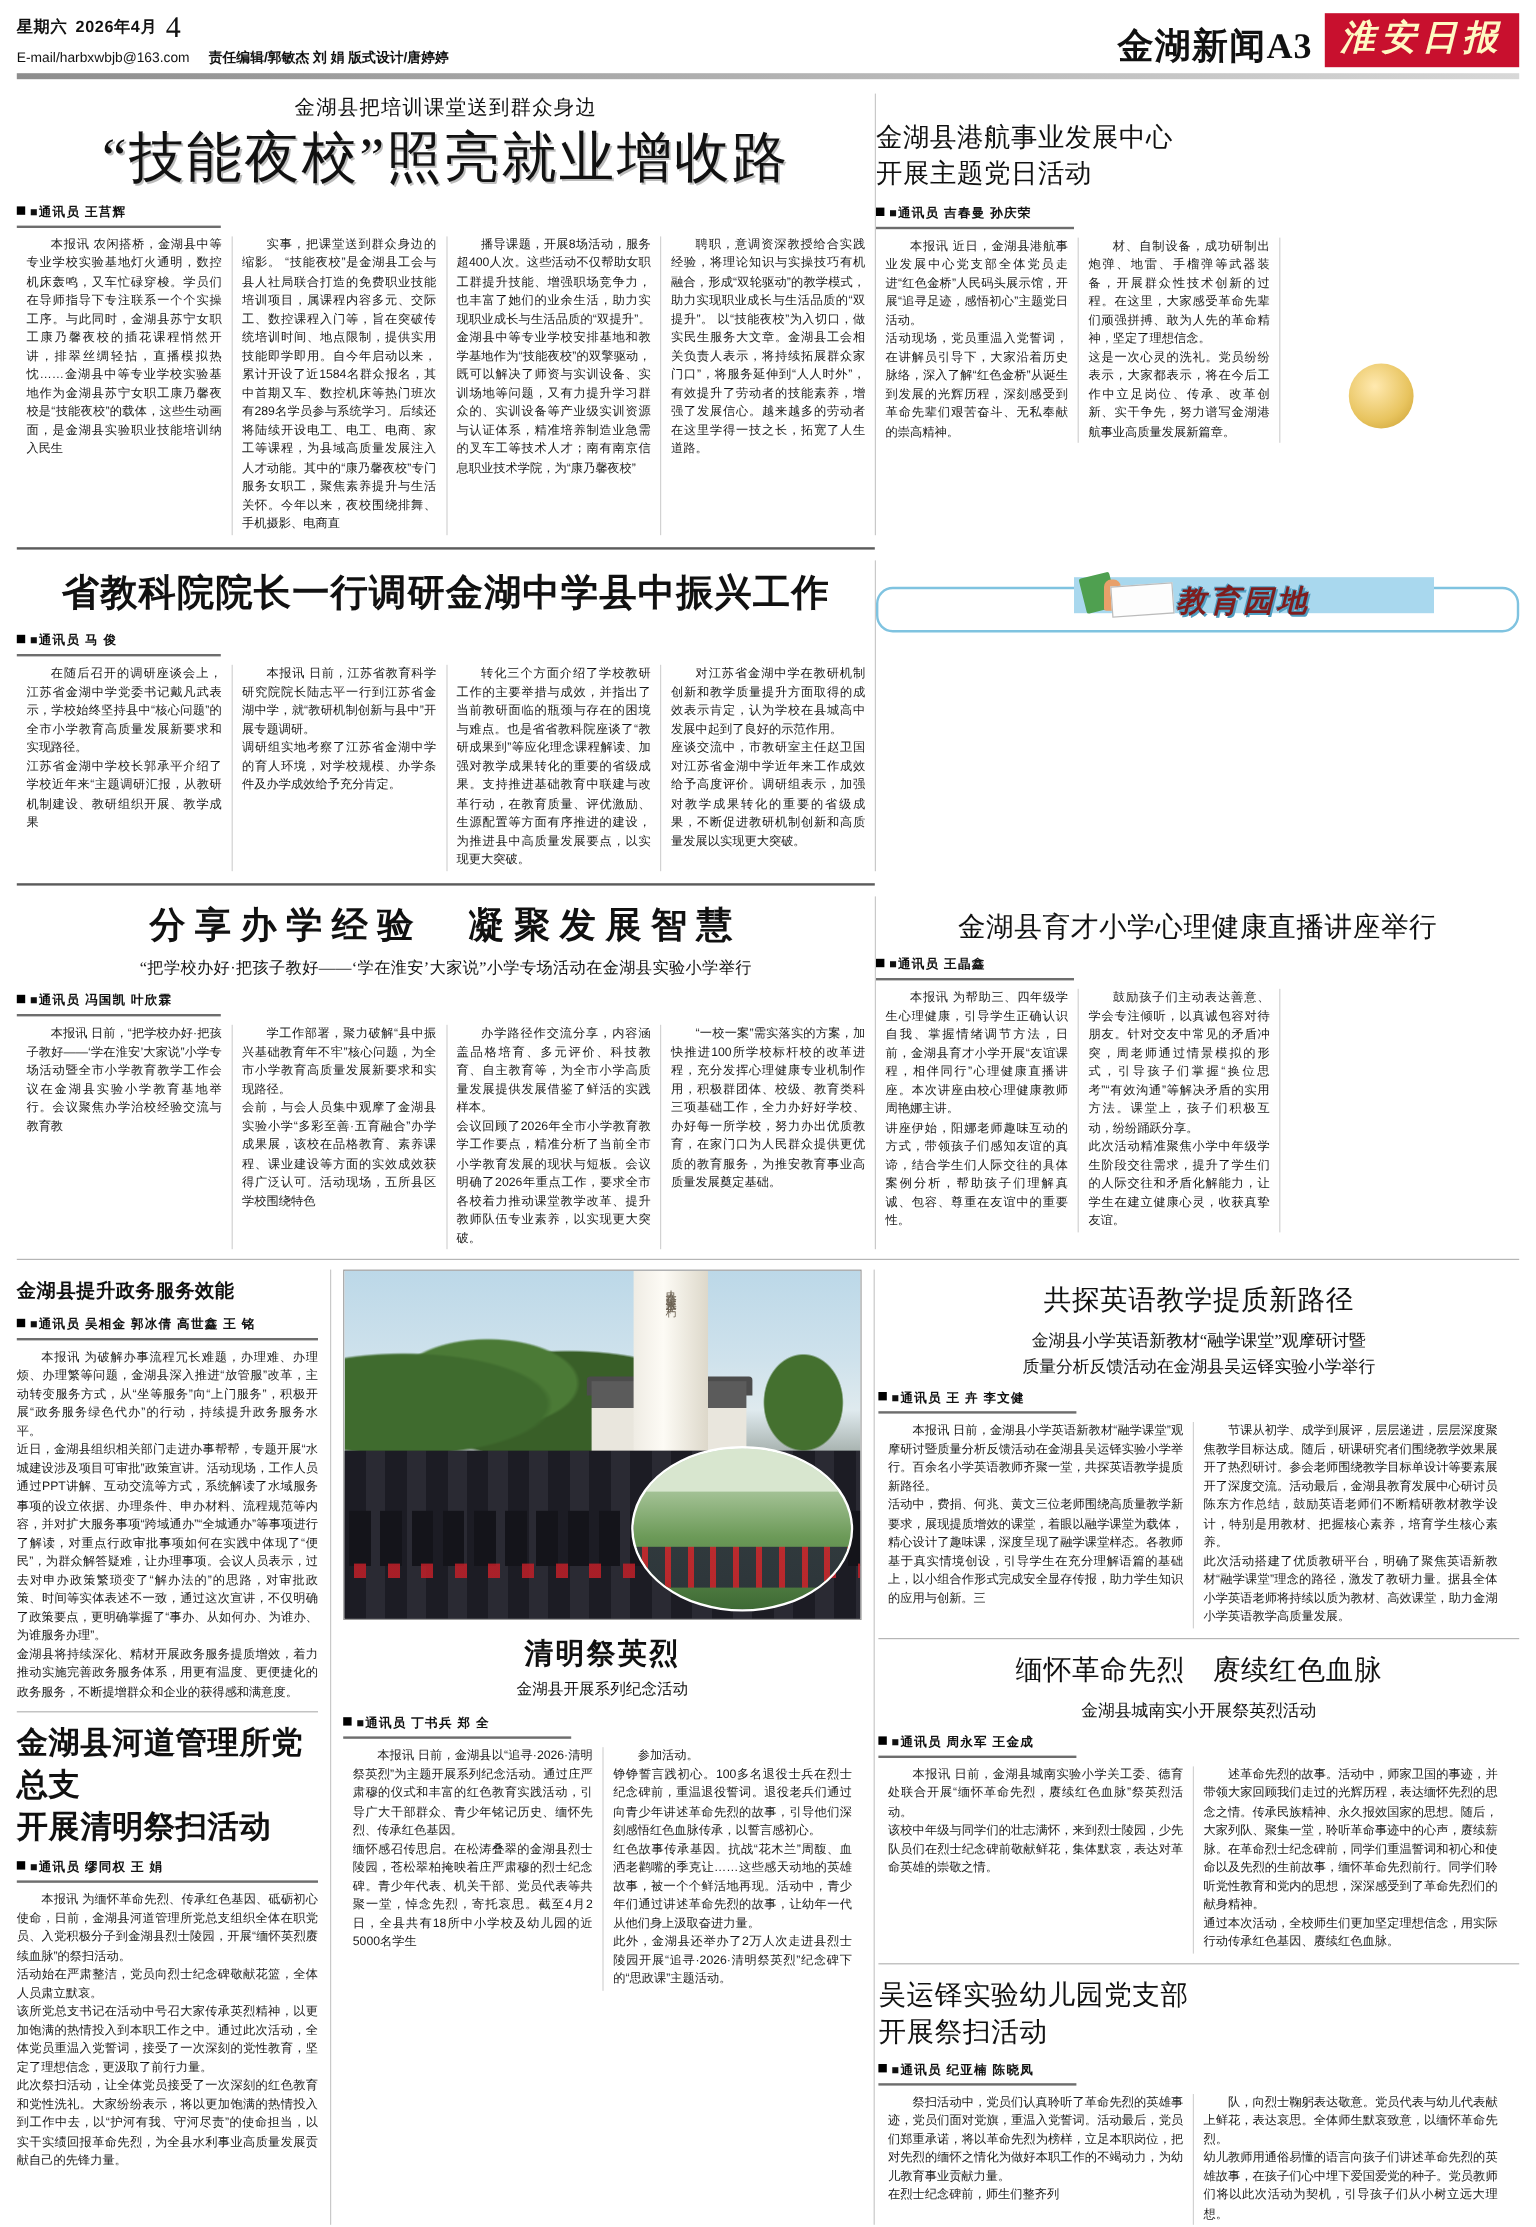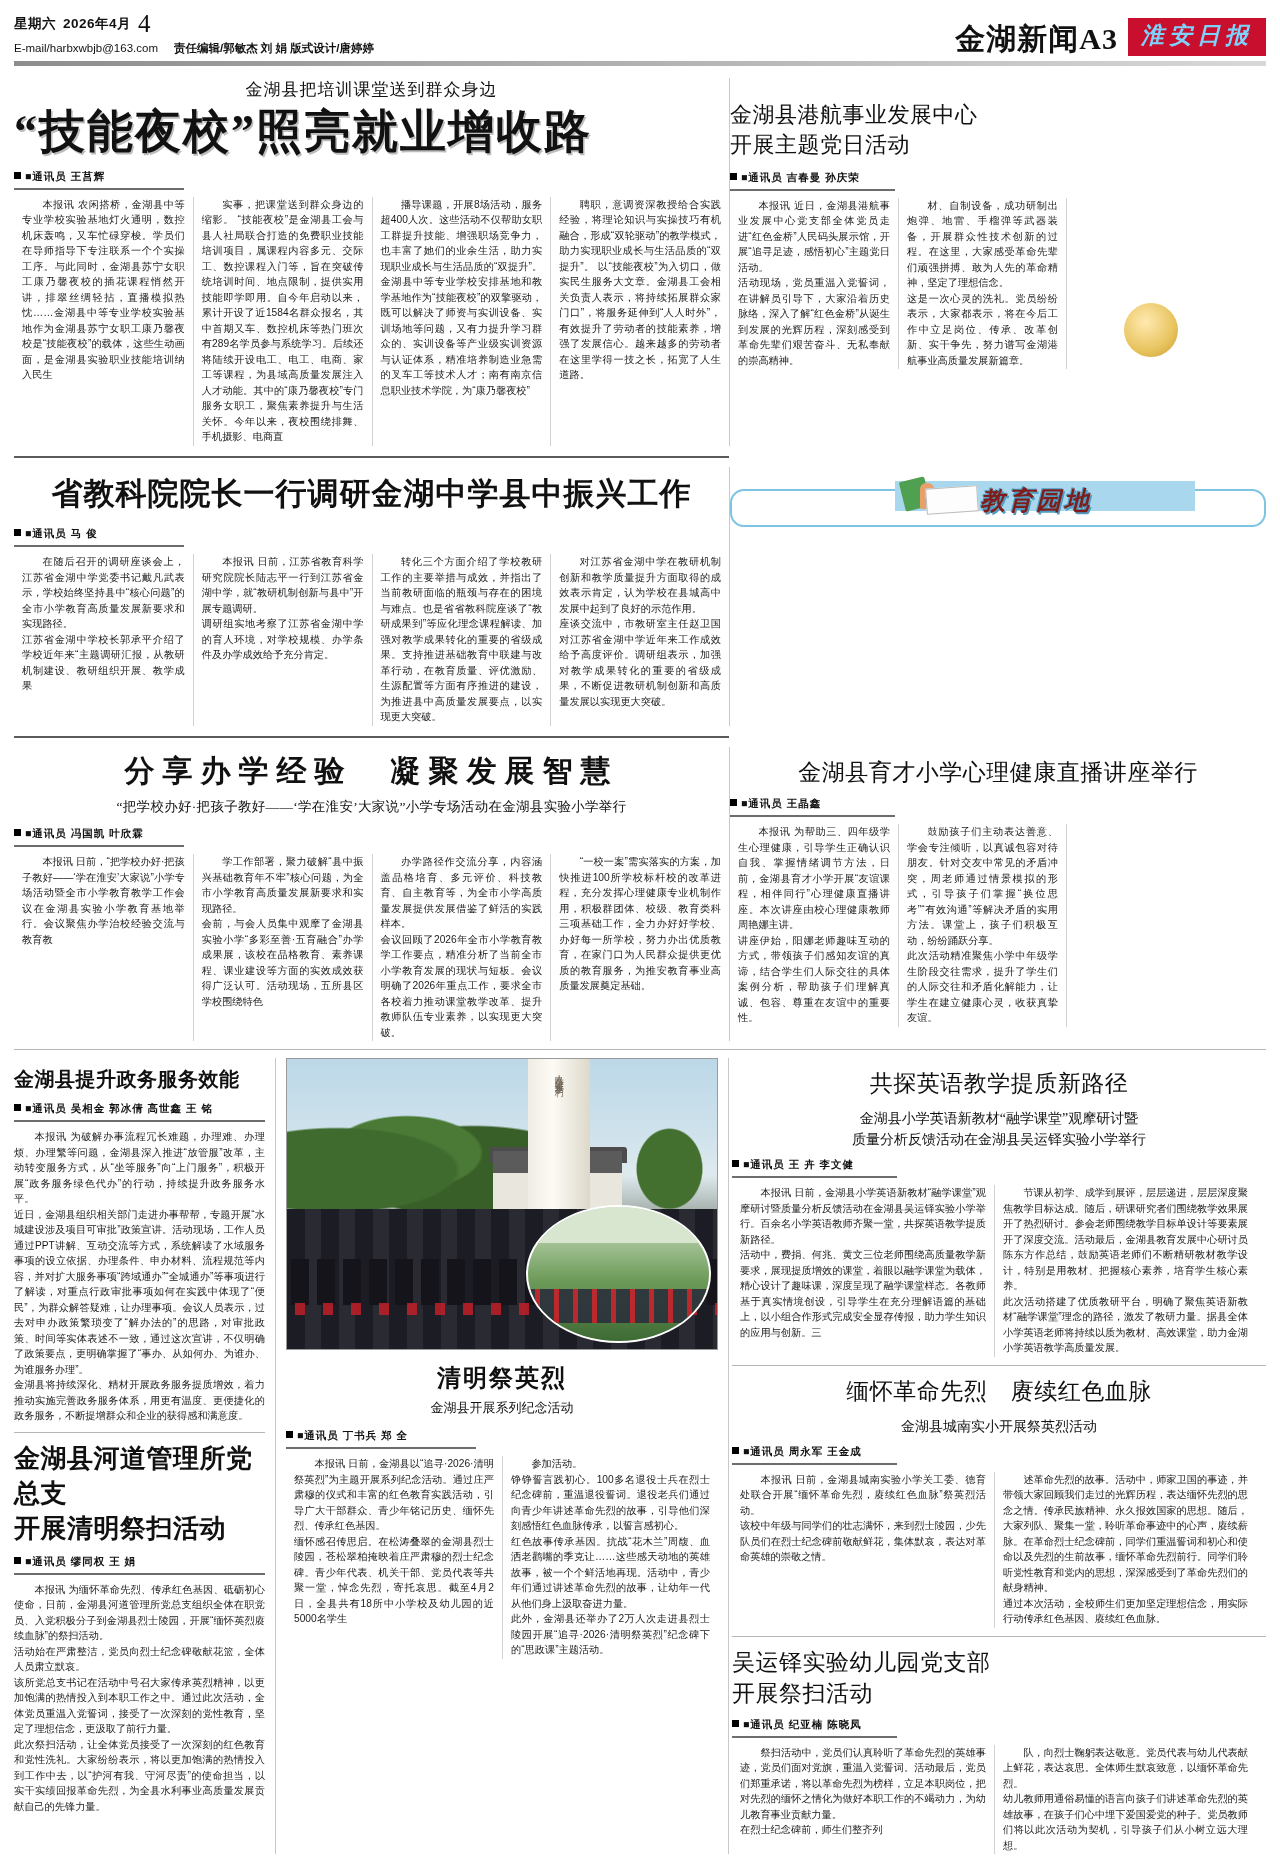--- a/index.html
+++ b/index.html
@@ -16,21 +16,21 @@
   .masthead { display: flex; align-items: flex-end; height: 56px; padding-top: 8px; }
   .mh-left { flex: 0 0 auto; }
   .mh-dateline { font-size: 13.5px; letter-spacing: .5px; display: flex; align-items: baseline; gap: 7px; font-family: "Liberation Sans", sans-serif; font-weight: bold; }
   .mh-bigday { font-size: 25px; font-weight: normal; font-family: "Liberation Serif", serif; position: relative; top: 4px; }
   .mh-email { font-size: 11.5px; margin-top: 7px; font-family: "Liberation Sans", sans-serif; }
   .mh-email b { font-weight: bold; }
   .mh-spacer { flex: 1 1 auto; }
   .mh-right { display: flex; align-items: flex-end; gap: 10px; }
   .mh-section { font-size: 30px; font-weight: bold; letter-spacing: 1px; line-height: 1; padding-bottom: 2px; }
   .mh-logo {
-    background: #c8102e; color: #7dd3fc; font-size: 23px; font-weight: bold;
+    background: #c8102e; color: #fef9c3; font-size: 29px; font-weight: bold;
     padding: 5px 13px 7px; letter-spacing: 5px; font-style: italic;
     font-family: "Liberation Serif", serif; line-height: 1.15;
   }
   .mh-rule { height: 5px; background: linear-gradient(90deg,#8d8d8d 0%, #b9b9b9 60%, #d8d8d8 100%); margin-top: 5px; }
 
   .body-text {
     font-size: 10.2px; line-height: 1.52; text-align: justify;
     text-justify: inter-ideograph; color: #1a1a1a;
     font-family: "Liberation Sans", sans-serif;
   }
@@ -41,21 +41,21 @@
     border-bottom: 2.5px solid #6d6d6d; padding-bottom: 4px; margin-bottom: 7px;
     letter-spacing: 1px;
   }
   .byline .sq { display: inline-block; width: 7px; height: 7px; background: #000; margin-right: 4px; position: relative; top: -1px; }
 
   
   .lead-wrap { margin-top: 12px; display: flex; }
   .lead-main { width: 715px; }
   .lead-kicker { text-align: center; font-size: 17px; letter-spacing: 1px; margin-bottom: 5px; }
   .lead-head {
-    text-align: left; font-size: 46px; font-weight: bold; letter-spacing: 2px;
+    text-align: center; font-size: 46px; font-weight: normal; letter-spacing: 2px;
     line-height: 1.12; margin-bottom: 12px;
     font-family: "Liberation Serif", serif;
     text-shadow: 1.5px 1.5px 0 #bdbdbd;
   }
   .lead-cols { display: flex; gap: 0; }
   .lead-cols .c { width: 179px; padding: 0 8px; }
   .lead-cols .c + .c { border-left: 1px solid #d2d2d2; }
 
   .right-rail { width: 537px; border-left: 1px solid #c9c9c9; }
   .rr-head { font-size: 22px; line-height: 1.38; letter-spacing: .5px; margin-bottom: 10px; margin-top: 22px; }
@@ -71,21 +71,21 @@
   .s2-head { text-align: center; font-size: 31px; font-weight: bold; letter-spacing: 1px; margin: 6px 0 12px; font-family: "Liberation Serif", serif; }
   .s2-cols { display: flex; }
   .s2-cols .c { width: 179px; padding: 0 8px; }
   .s2-cols .c + .c { border-left: 1px solid #d2d2d2; }
 
   
   .s3-head { text-align: center; font-size: 30px; font-weight: bold; letter-spacing: 8px; margin: 4px 0 6px; }
   .s3-sub { text-align: center; font-size: 13.5px; letter-spacing: .3px; margin-bottom: 11px; }
 
   
-  .ll-head { font-size: 20px; font-weight: bold; line-height: 1.35; letter-spacing: .5px; margin: 8px 0 9px; }
+  .ll-head { font-size: 16px; font-weight: bold; line-height: 1.35; letter-spacing: .5px; margin: 8px 0 9px; }
   .ll-head.sm { font-size: 26px; }
 
   
   .photo-box { position: relative; border: 1px solid #9a9a9a; overflow: hidden; }
   .photo-main { position: relative; width: 100%; height: 290px; overflow: hidden;
     background: linear-gradient(#bcd8e8 0%, #cfe2ec 26%, #dfeaee 40%, #9aa5a0 55%, #4d4a52 75%, #2b2a32 100%); }
   .sky-tree { position: absolute; left: 0; top: 42px; width: 58%; height: 115px;
     background: radial-gradient(ellipse at 20% 60%, #3f6b2e 0%, #3f6b2e 42%, transparent 44%),
                 radial-gradient(ellipse at 48% 45%, #4b7a36 0%, #4b7a36 40%, transparent 42%),
                 radial-gradient(ellipse at 75% 62%, #395f28 0%, #395f28 45%, transparent 47%); }

